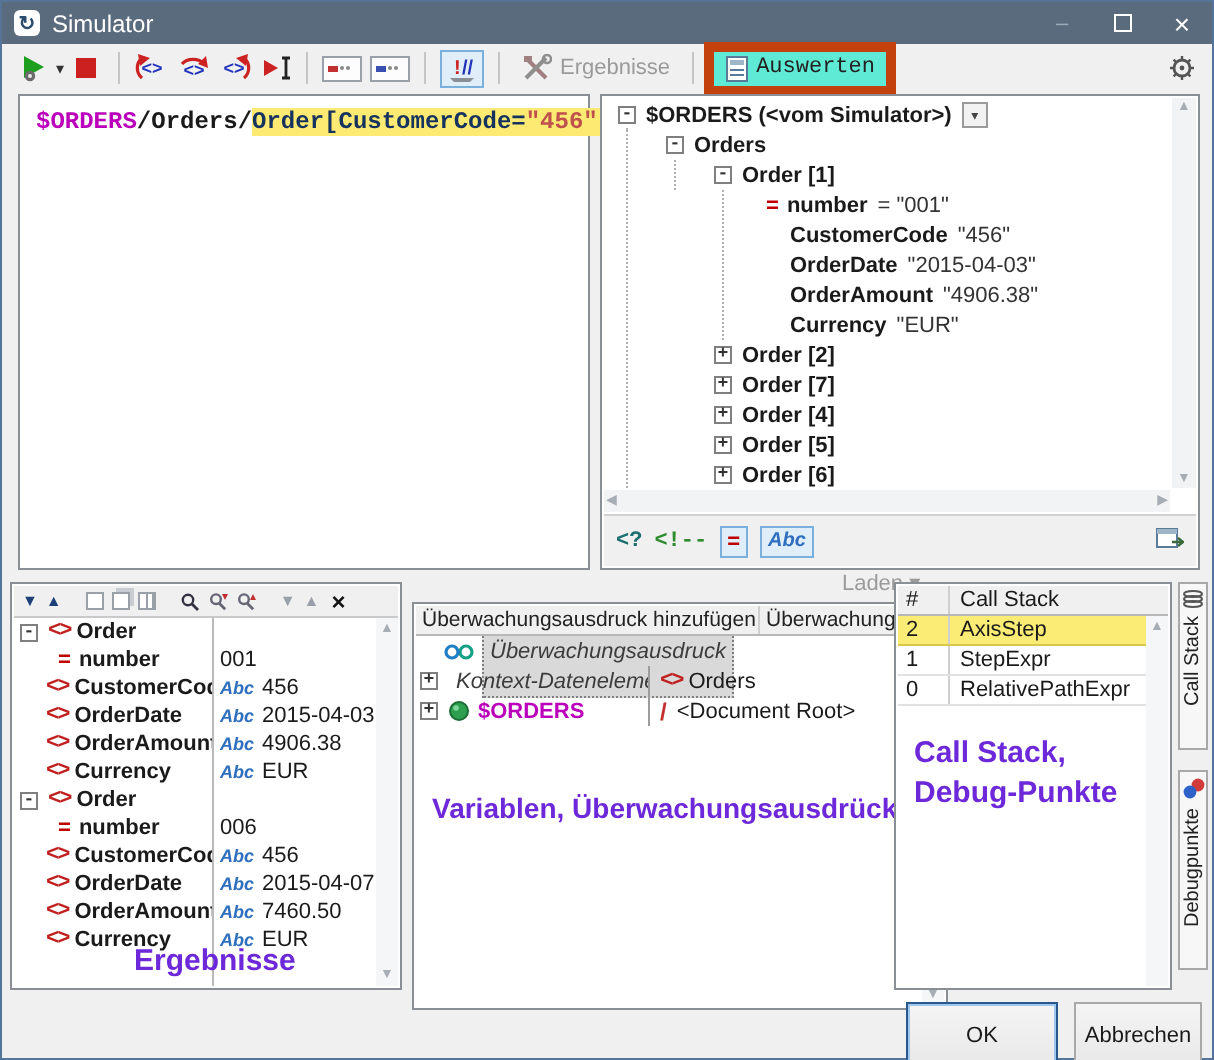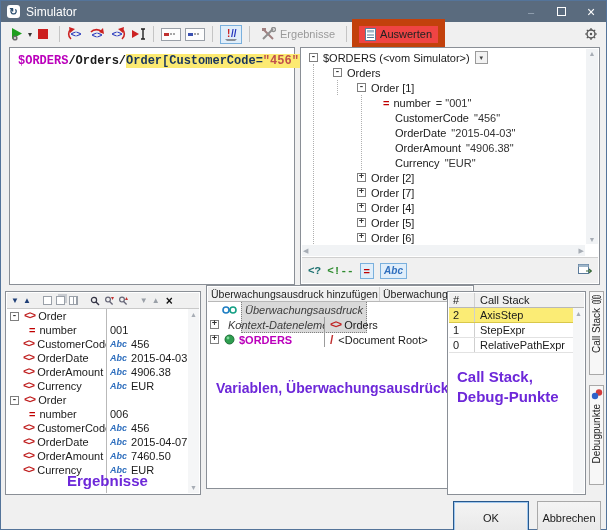--- a/index.html
+++ b/index.html
@@ -32,38 +32,38 @@
   .trace { width:20px; height:13px; border:1px solid #9aa0a8; background:#fdfdfd; display:inline-flex;
     align-items:center; padding-left:2px; gap:1px; margin:0 2px; }
   .trace i { display:block; }
   .trace .dash-r { width:5px; height:3px; background:#c03030; }
   .trace .dash-b { width:5px; height:3px; background:#3a50b0; }
   .trace .dot { width:2px; height:2px; background:#888; border-radius:50%; }
   .tb-toggle { border:1px solid #7ab0dd; background:#e0eefa; padding:1px 2px; display:inline-flex;
     align-items:center; margin:0 2px; }
   .tb-btn { display:inline-flex; align-items:center; gap:4px; padding:2px 6px; color:#222; }
   .tb-btn.disabled { color:#9a9a9a; }
-  .tb-btn.selected { border:7px solid #c2410c; background:#ef4444; }
+  .tb-btn.selected { border:5px solid #c2410c; background:#5eead4;font-family:Liberation Mono, monospace; }
   .gear-wrap { margin-left:auto; }
 
   
   .expr-panel { position:absolute; left:8px; top:46px; width:286px; height:238px; background:#fff;
     border:1px solid #8a8f96; padding:6px 8px; font-family:"Liberation Mono", monospace;
     font-size:12px; font-weight:bold; white-space:nowrap; }
   .tok-var { color:#bb00bb; }
   .tok-hl { background:#fcea72; color:#16335e; }
   .tok-str { color:#c0504d; }
 
   .src-panel { position:absolute; left:299px; top:46px; width:300px; height:238px; background:#fff;
     border:1px solid #8a8f96; }
   .src-tree { position:absolute; left:2px; top:2px; right:14px; bottom:40px; overflow:hidden; }
   .trow { height:15px; display:flex; align-items:center; white-space:nowrap; }
   .expander { width:9px; height:9px; border:1px solid #7f7f7f; background:#fff; font:bold 9px/7px "Liberation Mono",monospace;
     text-align:center; margin-right:5px; flex:none; color:#333; }
-  .tname { font-weight:normal;text-align:right; }
+  .tname { font-weight:bold;text-align:right; }
   .tval { margin-left:5px; color:#333; }
   .eq-ico { color:#c00000; font-weight:bold; margin-right:4px; }
   .drop-btn { width:13px; height:13px; border:1px solid #9a9a9a; background:#f2f2f2; font-size:7px;
     display:inline-flex; align-items:center; justify-content:center; margin-left:5px; color:#444; }
   .guide { position:absolute; border-left:1px dotted #b0b0b0; width:0; }
 
   .vscroll { position:absolute; top:1px; right:1px; bottom:40px; width:12px; background:#f1f3f5;
     display:flex; flex-direction:column; justify-content:space-between; align-items:center; padding:1px 0; }
   .hscroll { position:absolute; left:1px; right:14px; bottom:28px; height:11px; background:#f1f3f5;
     display:flex; justify-content:space-between; align-items:center; padding:0 1px; }
@@ -92,21 +92,21 @@
   .res-divider { position:absolute; left:99px; top:0; bottom:0; border-left:1px solid #b9b9b9; }
   .res-row { height:14px; display:flex; align-items:center; }
   .res-name { width:99px; display:flex; align-items:center; overflow:hidden; white-space:nowrap; flex:none; padding-left:3px; }
   .res-val { padding-left:4px; display:flex; align-items:center; white-space:nowrap; overflow:hidden; }
   .elem-ico { color:#c02020; font-weight:bold; font-family:"Liberation Mono",monospace; letter-spacing:-1px; margin-right:3px; }
   .abc-ico { color:#2f6fbe; font-size:9px; font-style:italic; font-weight:bold; margin-right:4px; }
   .res-scroll { position:absolute; right:0; top:0; bottom:0; width:11px; background:#f5f6f7;
     display:flex; flex-direction:column; justify-content:space-between; align-items:center; padding:2px 0; }
   .caption { color:#6d28d9; font-weight:bold; font-size:15px; position:absolute; white-space:nowrap; }
 
-  .watch-panel { position:absolute; left:205px; top:284px; width:268px; height:204px; background:#fff; border:1px solid #8a8f96; }
+  .watch-panel { position:absolute; left:205px; top:300px; width:268px; height:204px; background:#fff; border:1px solid #8a8f96; }
   .watch-header { position:absolute; left:1px; right:1px; top:1px; height:15px; background:#f0f0f0;
     border-bottom:1px solid #b8b8b8; display:flex; font-size:10.5px; color:#222; }
   .wh-cell { overflow:hidden; white-space:nowrap; padding:1px 3px; }
   .wh-left { width:172px; border-right:1px solid #cfcfcf; flex:none; }
   .watch-body { position:absolute; left:1px; right:12px; top:16px; bottom:1px; overflow:hidden; }
   .wrow { height:15px; display:flex; align-items:center; }
   .w-left { width:116px; flex:none; display:flex; align-items:center; overflow:hidden; white-space:nowrap; }
   .w-right { border-left:1px solid #9c9c9c; padding-left:5px; display:flex; align-items:center; white-space:nowrap; height:100%; }
   .w-italic { font-style:italic; color:#3c3c3c; }
   .w-sel { background:#d9d9d9; border:1px dotted #808080; padding:16px 3px; }

